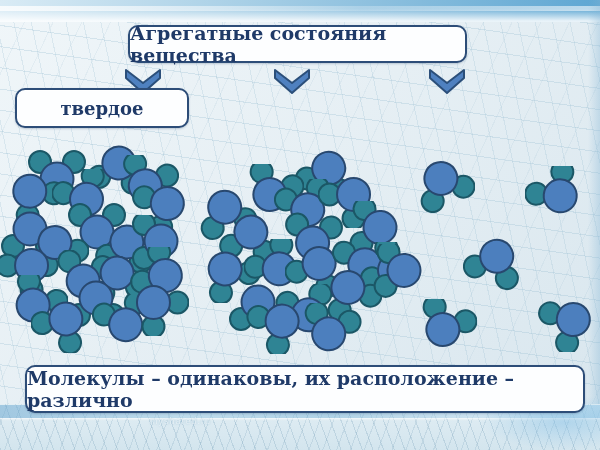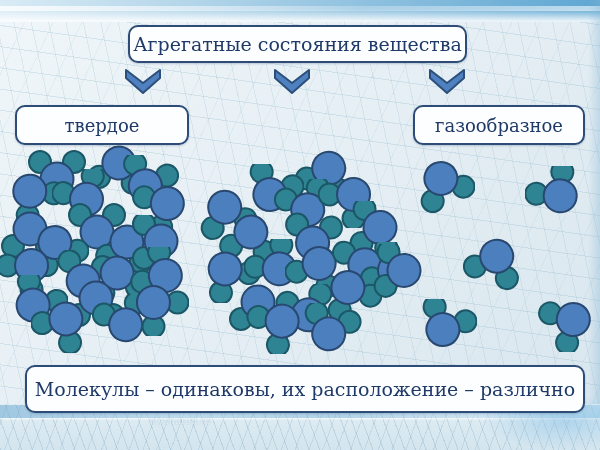--- a/index.html
+++ b/index.html
@@ -38,25 +38,25 @@
       linear-gradient(to right, rgba(110,170,210,.55), rgba(160,205,230,.5) 30%, rgba(120,180,215,.45) 55%, rgba(190,220,240,.5) 80%, rgba(150,200,230,.6));
     box-shadow:0 1px 2px rgba(255,255,255,.8);
   }
   .ice-corner{position:absolute;right:0;top:395px;width:120px;height:55px;
     background:radial-gradient(ellipse at 70% 50%, rgba(140,195,230,.55), rgba(140,195,230,0) 70%);}
   
   .wbox{
     position:absolute;box-sizing:border-box;background:#fdfeff;
     border:2.5px solid #2d4d78;border-radius:10px;
     display:flex;align-items:center;justify-content:center;
-    color:#1f3a68;font-weight:normal;
+    color:#1f3a68;font-weight:bold;
     box-shadow:0 1px 2px rgba(40,70,110,.25), inset 0 0 0 1px rgba(255,255,255,.7);
   }
   #title-box{left:128px;top:25px;width:339px;height:38px;font-size:19px;}
-  .state-box{top:105px;height:40px;font-size:18px;align-items:center;}
+  .state-box{top:88px;height:40px;font-size:18px;align-items:center;}
   #state-box-0{left:15px;width:174px;}
   #state-box-1{left:210px;width:180px;}
   #state-box-2{left:413px;width:172px;}
   #conclusion-box{left:25px;top:365px;width:560px;height:48px;font-size:19px;}
   .arrow{position:absolute;top:68px;width:38px;height:27px;}
   .arrow polygon{fill:#4f81c0;stroke:#2b4f7a;stroke-width:2;stroke-linejoin:round;}
   #arrow-0{left:124px;} #arrow-1{left:273px;} #arrow-2{left:428px;}
   .molecule{position:absolute;width:64px;height:56px;pointer-events:none;}
   
   #watermark-url{
@@ -406,23 +406,20 @@
   <svg id="arrow-1" class="arrow" viewBox="0 0 38 27">
       <polygon points="2,2 19,15 36,2 36,10 19,25 2,10"></polygon>
     </svg>
   <svg id="arrow-2" class="arrow" viewBox="0 0 38 27">
       <polygon points="2,2 19,15 36,2 36,10 19,25 2,10"></polygon>
     </svg>
 
   <div id="state-box-0" class="wbox state-box">
     <span>твердое</span>
   </div>
-  <div id="state-box-2" class="wbox state-box">
-    <span>газообразное</span>
-  </div>
 
   <div id="conclusion-box" class="wbox">
     <span>Молекулы – одинаковы, их расположение – различно</span>
   </div>
 
   <div id="watermark-url">myshared.ru</div>
 
 </div>
 
 </body></html>

